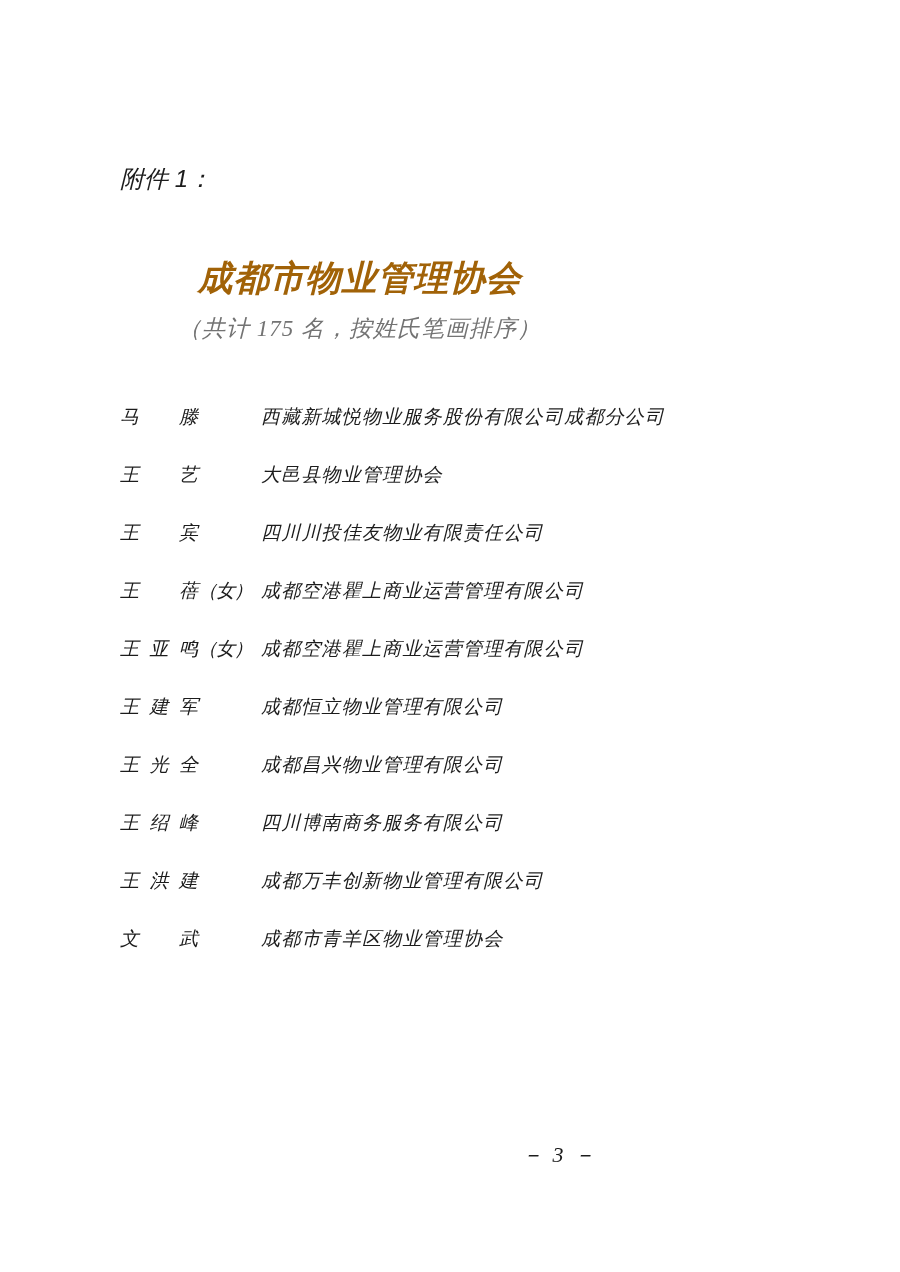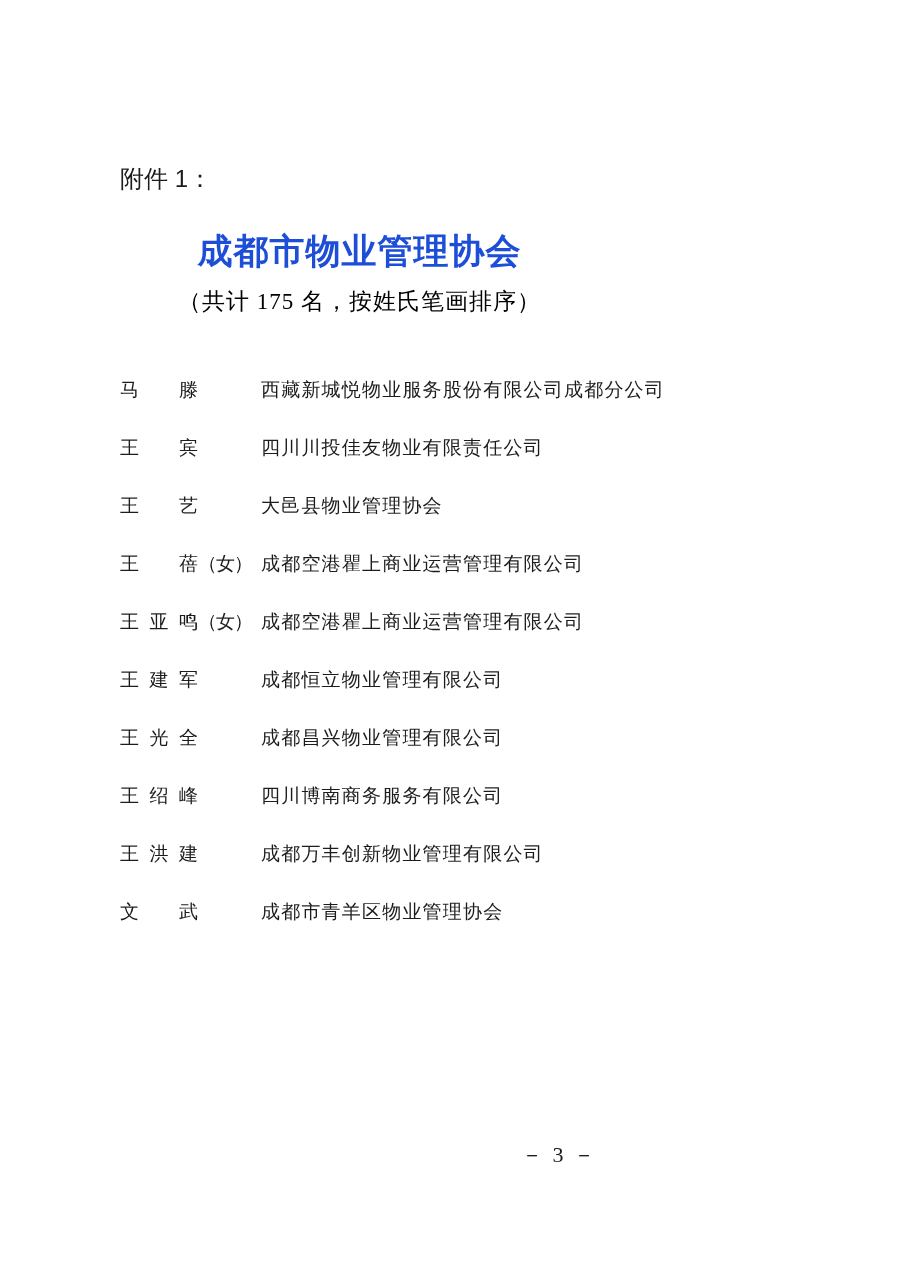--- a/index.html
+++ b/index.html
@@ -8,44 +8,45 @@
     background: #ffffff;
   }
   .page {
     position: relative;
     width: 719px;
     height: 1272px;
     background: #ffffff;
     color: #1c1c1c;
     overflow: hidden;
     font-family: "Liberation Serif", serif;
+    font-style: italic;
   }
   .attachment-label {
     margin: 166px 0 0 120px;
     font-family: "Liberation Sans", sans-serif;
     font-size: 24px;
     line-height: 26px;
     color: #1c1c1c;
   }
   .title-block {
-    margin-top: 35px;
+    margin-top: 62px;
     text-align: center;
     font-weight: bold;
     font-size: 35px;
     line-height: 50px;
     letter-spacing: 1px;
-    color: #1d4ed8;
+    color: #a16207;
   }
   .subtitle {
     margin-top: 10px;
     text-align: center;
     font-size: 23px;
     line-height: 30px;
     letter-spacing: 1px;
-    color: #000000;
+    color: #737373;
   }
   .candidate-list {
     margin: 60px 120px 0 120px;
   }
   .row {
     display: flex;
     align-items: flex-start;
     font-size: 19px;
     line-height: 26px;
     margin-bottom: 32px;
@@ -88,28 +89,28 @@
 
   <div class="subtitle">（共计 175 名，按姓氏笔画排序）</div>
 
   <div class="candidate-list">
       <div class="row">
         <span class="name">马滕</span>
         <span class="gender"></span>
         <span class="company">西藏新城悦物业服务股份有限公司成都分公司</span>
       </div>
       <div class="row">
+        <span class="name">王艺</span>
+        <span class="gender"></span>
+        <span class="company">大邑县物业管理协会</span>
+      </div>
+      <div class="row">
         <span class="name">王宾</span>
         <span class="gender"></span>
         <span class="company">四川川投佳友物业有限责任公司</span>
-      </div>
-      <div class="row">
-        <span class="name">王艺</span>
-        <span class="gender"></span>
-        <span class="company">大邑县物业管理协会</span>
       </div>
       <div class="row">
         <span class="name">王蓓</span>
         <span class="gender">（女）</span>
         <span class="company">成都空港瞿上商业运营管理有限公司</span>
       </div>
       <div class="row">
         <span class="name">王亚鸣</span>
         <span class="gender">（女）</span>
         <span class="company">成都空港瞿上商业运营管理有限公司</span>

